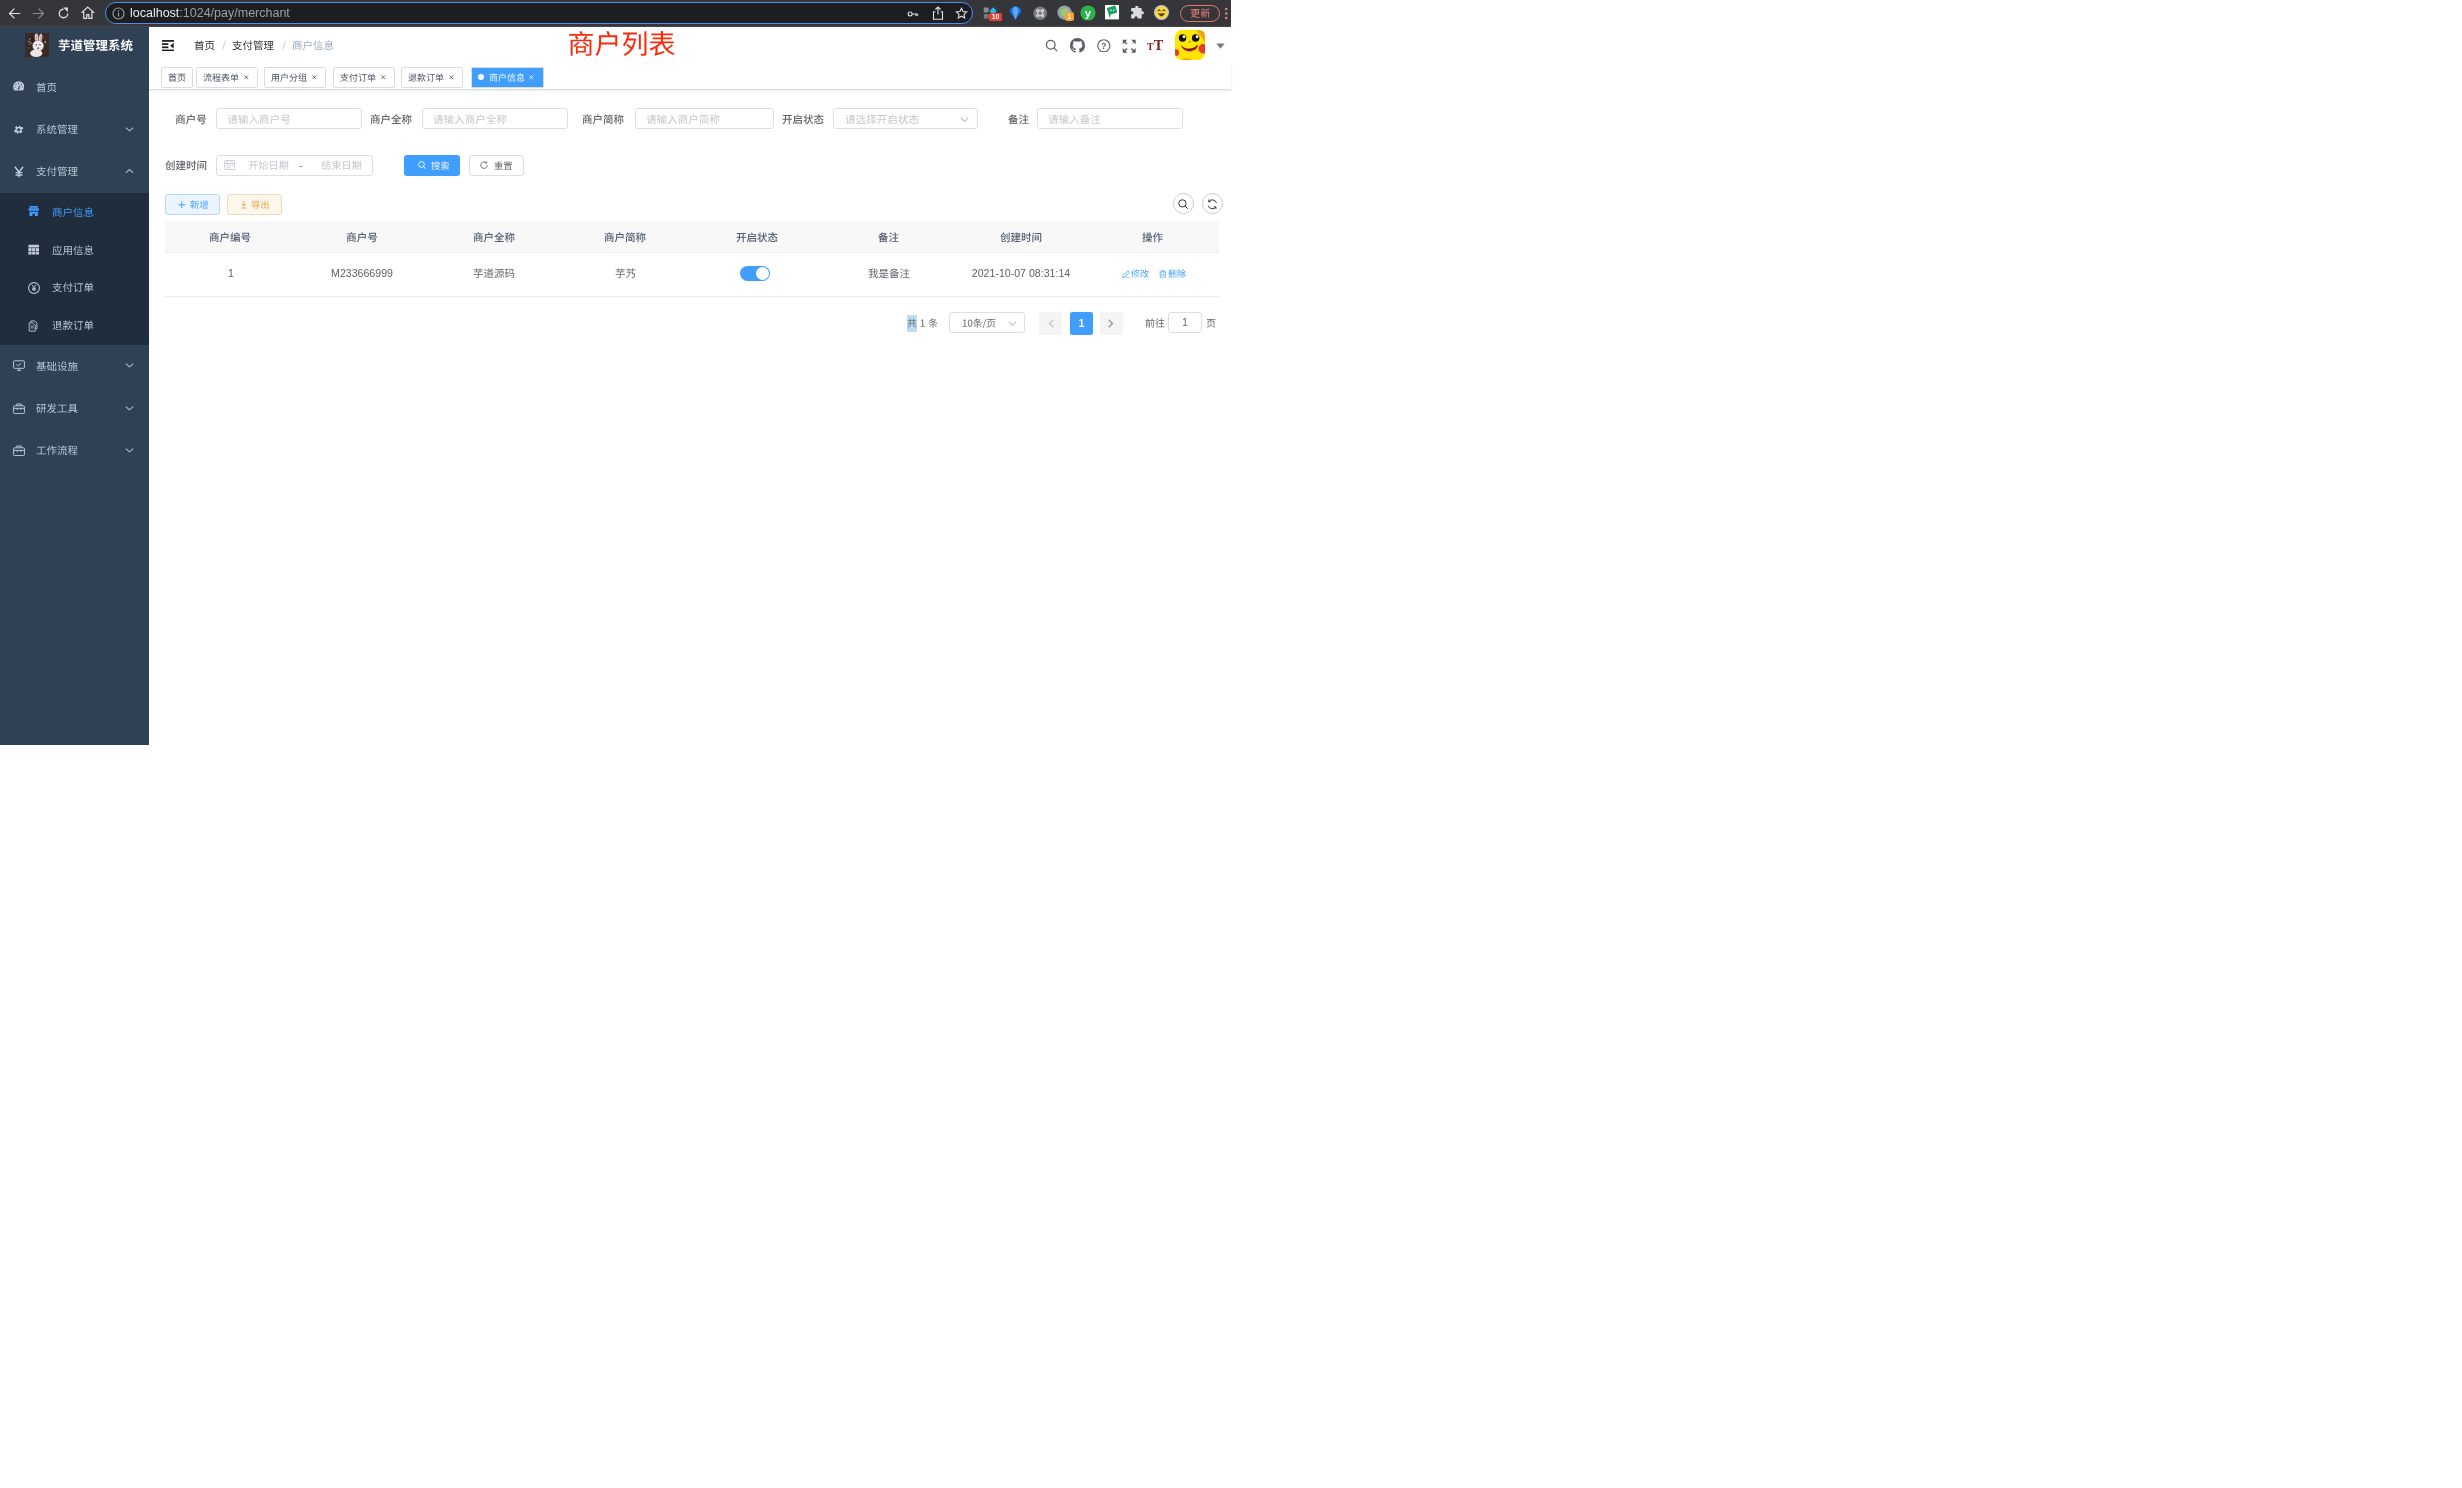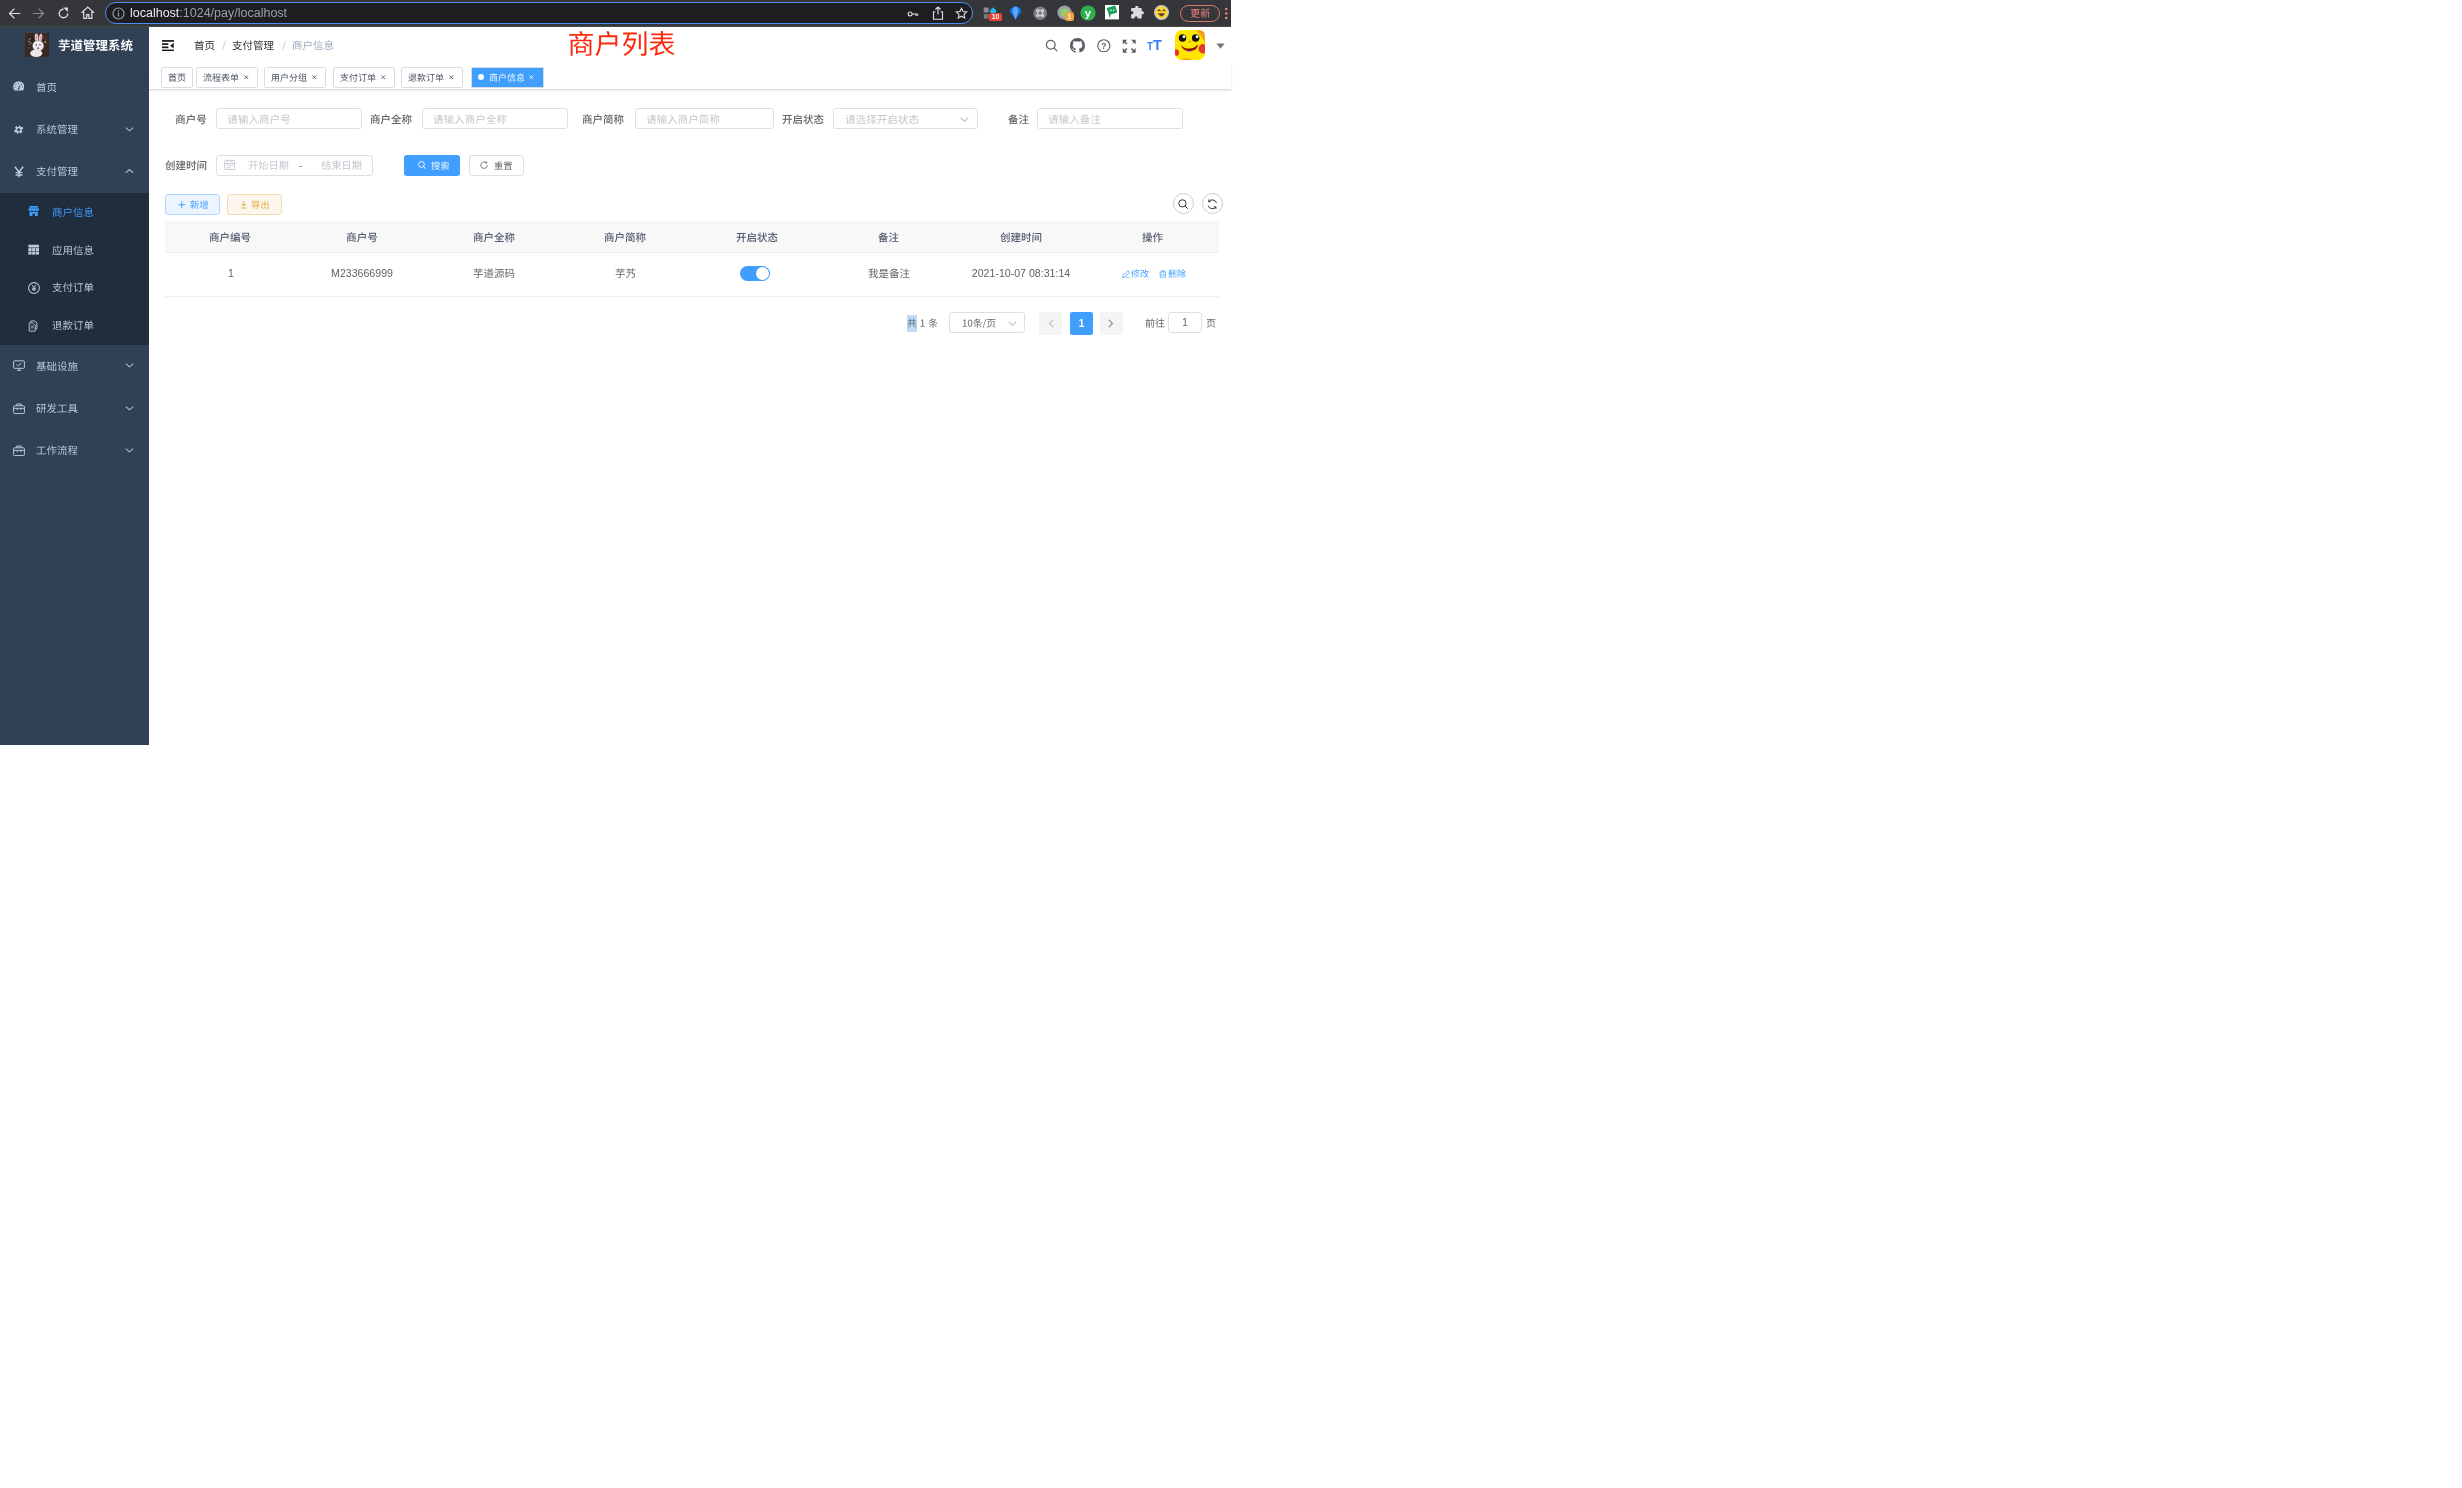--- a/index.html
+++ b/index.html
@@ -20,21 +20,21 @@
 <svg class="abs" style="left:81px;top:6px" width="13.6" height="13.6" viewBox="0 0 18 18">
 <path d="M9 1.5l7.5 6.8h-2.1v8h-4v-5h-2.8v5h-4v-8H1.5z" fill="none" stroke="#dee1e6" stroke-width="1.6"></path>
     </svg>
 <div class="abs" style="left:105px;top:2.3px;width:868px;height:22px;border-radius:11.4px;background:#1d1e20;border:1.5px solid #4e8df6"></div>
 <svg class="abs" style="left:112px;top:6.8px" width="13" height="13" viewBox="0 0 17 17">
 <circle cx="8.5" cy="8.5" r="7.2" fill="none" stroke="#9aa0a6" stroke-width="1.5"></circle>
 <rect x="7.7" y="7.4" width="1.6" height="5" fill="#9aa0a6"></rect>
       <rect x="7.7" y="4.3" width="1.6" height="1.8" fill="#9aa0a6"></rect>
     </svg>
 <div class="abs" style="left:130px;top:0;height:26.5px;line-height:26.5px;font-size:12.5px;letter-spacing:0px">
-<span style="color:#e8eaed">localhost</span><span style="color:#9aa0a6">:1024/pay/localhost</span></div>
+<span style="color:#e8eaed">localhost</span><span style="color:#9aa0a6">:1024/pay/merchant</span></div>
 <svg class="abs" style="left:907px;top:7.6px" width="12" height="12" viewBox="0 0 16 16">
 <circle cx="4.2" cy="8" r="2.6" fill="none" stroke="#dee1e6" stroke-width="1.5"></circle>
 <path d="M6.8 8h7.4M12 8v2.8M14.2 8v2.2" stroke="#dee1e6" stroke-width="1.5" fill="none"></path>
     </svg>
 <svg class="abs" style="left:932px;top:6px" width="12" height="14.4" viewBox="0 0 16 19">
 <path d="M8 1.2v10M8 1.2L4.6 4.6M8 1.2l3.4 3.4" stroke="#dee1e6" stroke-width="1.5" fill="none"></path>
 <path d="M4.5 7.5H2v10h12v-10h-2.5" stroke="#dee1e6" stroke-width="1.5" fill="none"></path>
     </svg>
 <svg class="abs" style="left:955px;top:6.8px" width="13" height="13" viewBox="0 0 17 17">
 <path d="M8.5 1.6l2.05 4.4 4.75.5-3.55 3.2 1 4.7-4.25-2.4-4.25 2.4 1-4.7L1.7 6.5l4.75-.5z" fill="none" stroke="#dee1e6" stroke-width="1.4"></path>
@@ -337,21 +337,21 @@
 <svg class="abs" style="left:948px;top:12px" width="13.6" height="13.6" viewBox="0 0 18 18">
 <circle cx="9" cy="9" r="8" fill="none" stroke="#5a5e66" stroke-width="1.5"></circle>
 <text x="9" y="13" font-family="Liberation Sans" font-size="11" font-weight="bold" fill="#5a5e66" text-anchor="middle">?</text>
     </svg>
 <svg class="abs" style="left:973px;top:12px" width="14.4" height="14.4" viewBox="0 0 19 19">
       <g fill="#5a5e66">
 <path d="M1 7V1h6L1 7zM12 1h6v6L12 1zM18 12v6h-6L18 12zM7 18H1v-6L7 18z"></path>
 <path d="M7.2 5.8L5.8 7.2 1.5 2.9 2.9 1.5zM13.2 5.8l-1.4 1.4 4.3-4.3 1.4 1.4zM11.8 13.2l1.4-1.4 4.3 4.3-1.4 1.4zM5.8 11.8l1.4 1.4-4.3 4.3-1.4-1.4z"></path>
       </g>
     </svg>
-<div class="abs" style="left:998px;top:10.6px;width:18px;color:#3b82f6;font-weight:bold;font-family:Liberation Sans, sans-serif">
+<div class="abs" style="left:998px;top:10.6px;width:18px;color:#7f1d1d;font-weight:bold;font-family:Liberation Serif, serif">
 <span style="font-size:10px">T</span><span style="font-size:14.4px">T</span></div>
 <svg class="abs" style="left:1026px;top:3.8px" width="30" height="30" viewBox="0 0 40 40">
 <defs>
         <clipPath id="rr">
           <rect width="40" height="40" rx="9"></rect>
         </clipPath>
       </defs>
 <g clip-path="url(#rr)">
         <rect width="40" height="40" fill="#ffe600"></rect>
 <path d="M28 0h12v16z" fill="#f7a809"></path>

